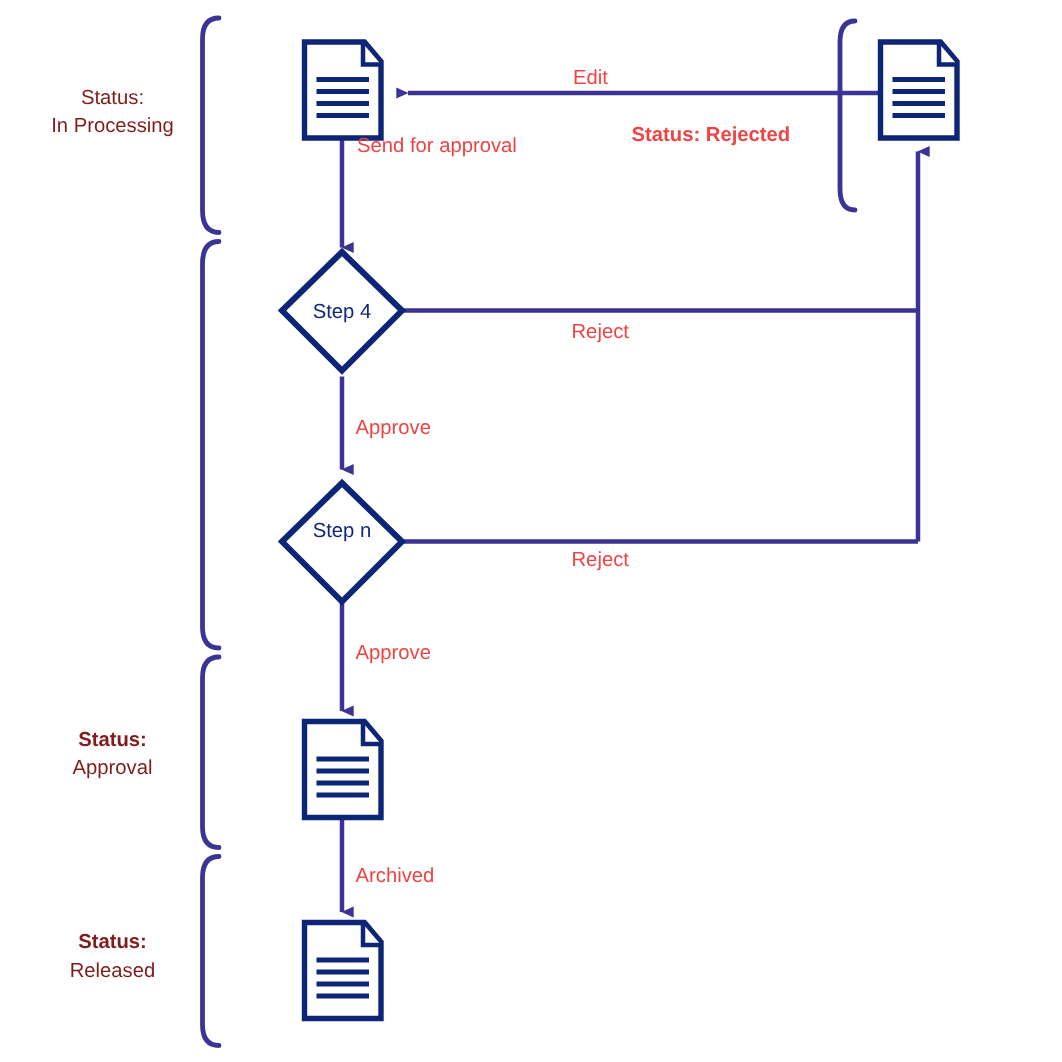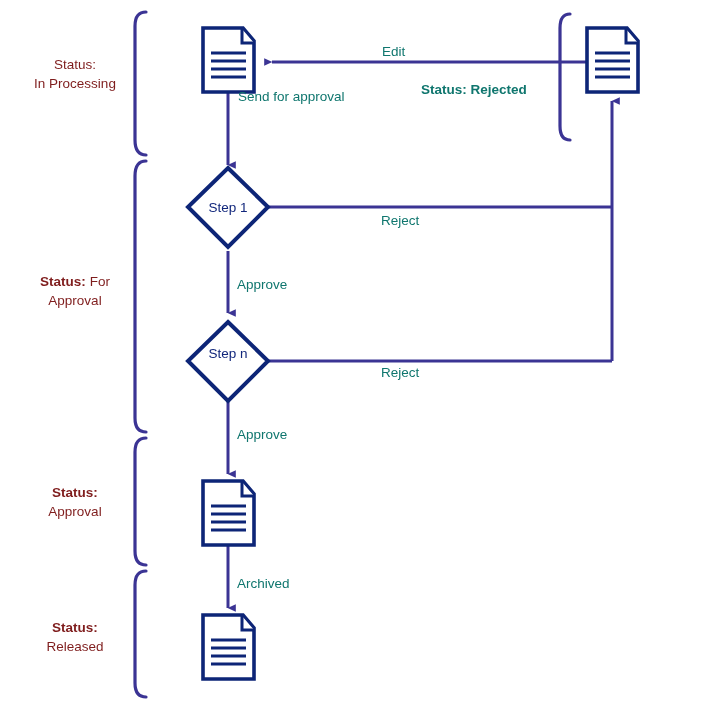--- a/index.html
+++ b/index.html
@@ -19,21 +19,21 @@
   }
   #canvas svg {
     position: absolute;
     top: 0;
     left: 0;
     width: 708px;
     height: 708px;
   }
   .lbl {
     position: absolute;
-    color: #0f766e;
+    color: #ef4444;
     font-size: 13.5px;
     line-height: 18px;
     white-space: nowrap;
     font-family: "Liberation Sans", sans-serif;
   }
   .status-lbl {
     position: absolute;
     color: #7f1d1d;
     font-size: 13.5px;
     line-height: 19px;
@@ -161,37 +161,32 @@
     <g>
       <path d="M 228 322 L 268 361 L 228 401 L 188 361 Z" fill="#ffffff" stroke="#0d2577" stroke-width="4" stroke-linejoin="miter"></path>
     </g>
   </svg>
 
   <div class="status-lbl" style="left:20px; top:55px; width:110px;">
     <span>Status:</span><br>
     <span>In Processing</span>
   </div>
 
-  <div class="status-lbl" style="left:20px; top:272px; width:110px;">
-    <b>Status:</b>
-    <span>For</span><br>
-    <span>Approval</span>
-  </div>
 
   <div class="status-lbl" style="left:20px; top:483px; width:110px;">
     <b>Status:</b><br>
     <span>Approval</span>
   </div>
 
   <div class="status-lbl" style="left:20px; top:618px; width:110px;">
     <b>Status:</b><br>
     <span>Released</span>
   </div>
 
-  <div class="node-lbl" style="left:188px; top:200px; width:80px;">Step 1</div>
+  <div class="node-lbl" style="left:188px; top:200px; width:80px;">Step 4</div>
 
   <div class="node-lbl" style="left:188px; top:346px; width:80px;">Step n</div>
 
   <div class="lbl" style="left:382px; top:43px;">Edit</div>
 
   <div class="lbl" style="left:238px; top:88px;">Send for approval</div>
 
   <div class="lbl" style="left:421px; top:81px;font-weight:bold;">Status: Rejected</div>
 
   <div class="lbl" style="left:381px; top:212px;">Reject</div>

